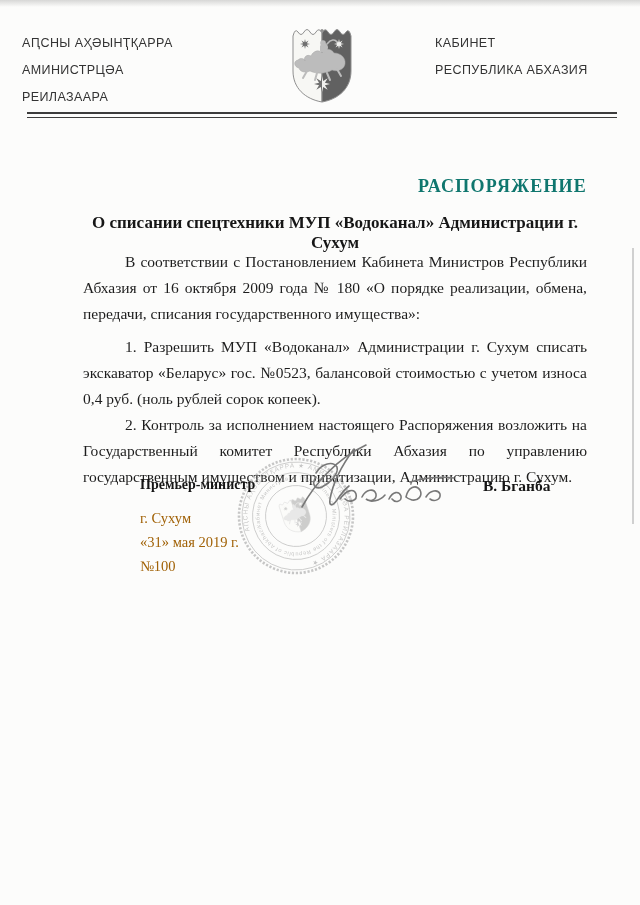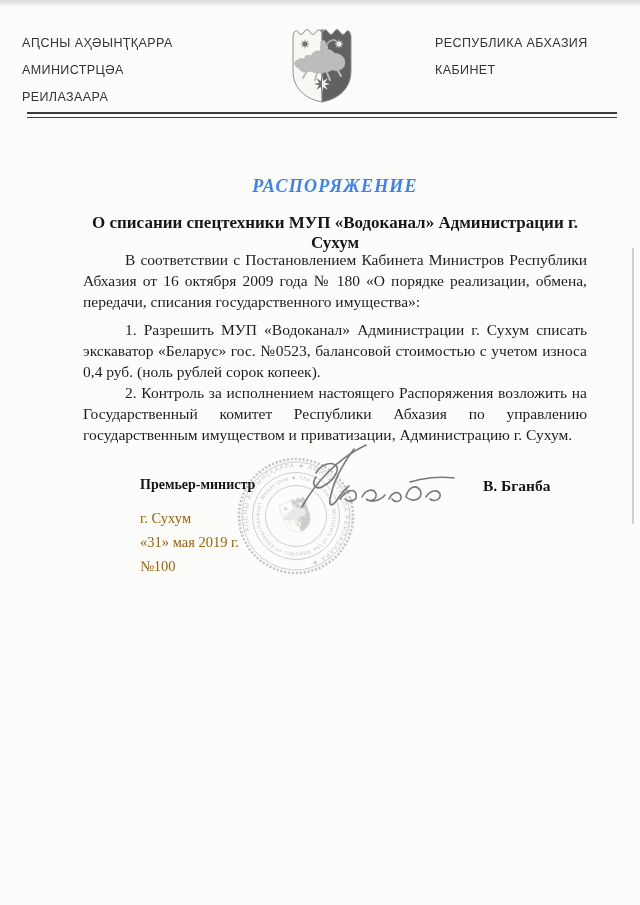--- a/index.html
+++ b/index.html
@@ -26,31 +26,30 @@
   .hdr-left{left:22px;}
   .hdr-right{left:435px;}
   .emblem-svg{position:absolute;left:289px;top:27px;}
   .double-rule{
     position:absolute;left:27px;top:112px;width:590px;height:3px;
     border-top:2px solid #3c3c3c;border-bottom:1px solid #3c3c3c;
   }
   
   .doc-title{
     position:absolute;left:83px;top:176px;width:504px;
-    text-align:center;font-weight:bold;font-size:18px;letter-spacing:1.2px;
-    color:#3b82f6;
-    font-style:italic;
+    text-align:right;font-weight:bold;font-size:18px;letter-spacing:1.2px;
+    color:#0f766e;
   }
   .doc-subject{
     position:absolute;left:70px;top:213px;width:530px;
     text-align:center;font-weight:bold;font-size:17px;color:#161616;
   }
   
   .doc-body{position:absolute;left:83px;top:249px;width:504px;
-    font-size:15.5px;line-height:21px;text-align:justify;color:#1d1d1d;}
+    font-size:15.5px;line-height:26px;text-align:justify;color:#1d1d1d;}
   .doc-body p{margin:0;text-indent:42px;}
   .doc-body p.intro{margin-bottom:7px;}
   
   .sign-row{position:absolute;left:0;top:477px;width:640px;height:22px;z-index:3;}
   .sign-post{position:absolute;left:140px;font-weight:bold;font-size:14px;color:#151515;}
   .sign-name{position:absolute;left:483px;font-weight:bold;font-size:15.5px;color:#151515;}
   .meta-line{position:absolute;left:140px;font-size:14.5px;color:#a16207;z-index:3;}
   .meta-city{top:510px;}
   .meta-date{top:534px;}
   .meta-number{top:558px;}
@@ -97,22 +96,22 @@
       <g clip-path="url(#clipL)">
           <use href="#star8" transform="translate(33,57) scale(0.8)" fill="#6f6f6f"></use>
         </g>
       <g clip-path="url(#clipR)">
           <use href="#star8" transform="translate(33,57) scale(0.8)" fill="#f0f0ee"></use>
         </g>
     </g>
   </svg>
 
   <div class="hdr-right">
+    <div>КАБИНЕТ</div>
     <div>РЕСПУБЛИКА АБХАЗИЯ</div>
-    <div>КАБИНЕТ</div>
   </div>
 
   <div class="double-rule"></div>
 
   <div class="doc-title">РАСПОРЯЖЕНИЕ</div>
   <div class="doc-subject">О списании спецтехники МУП «Водоканал» Администрации г. Сухум</div>
 
   <div class="doc-body">
     <p class="intro">В соответствии с Постановлением Кабинета Министров Республики Абхазия от 16 октября 2009 года № 180 «О порядке реализации, обмена, передачи, списания государственного имущества»:</p>
     <p>1. Разрешить МУП «Водоканал» Администрации г. Сухум списать экскаватор «Беларус» гос. №0523, балансовой стоимостью с учетом износа 0,4 руб. (ноль рублей сорок копеек).</p>

